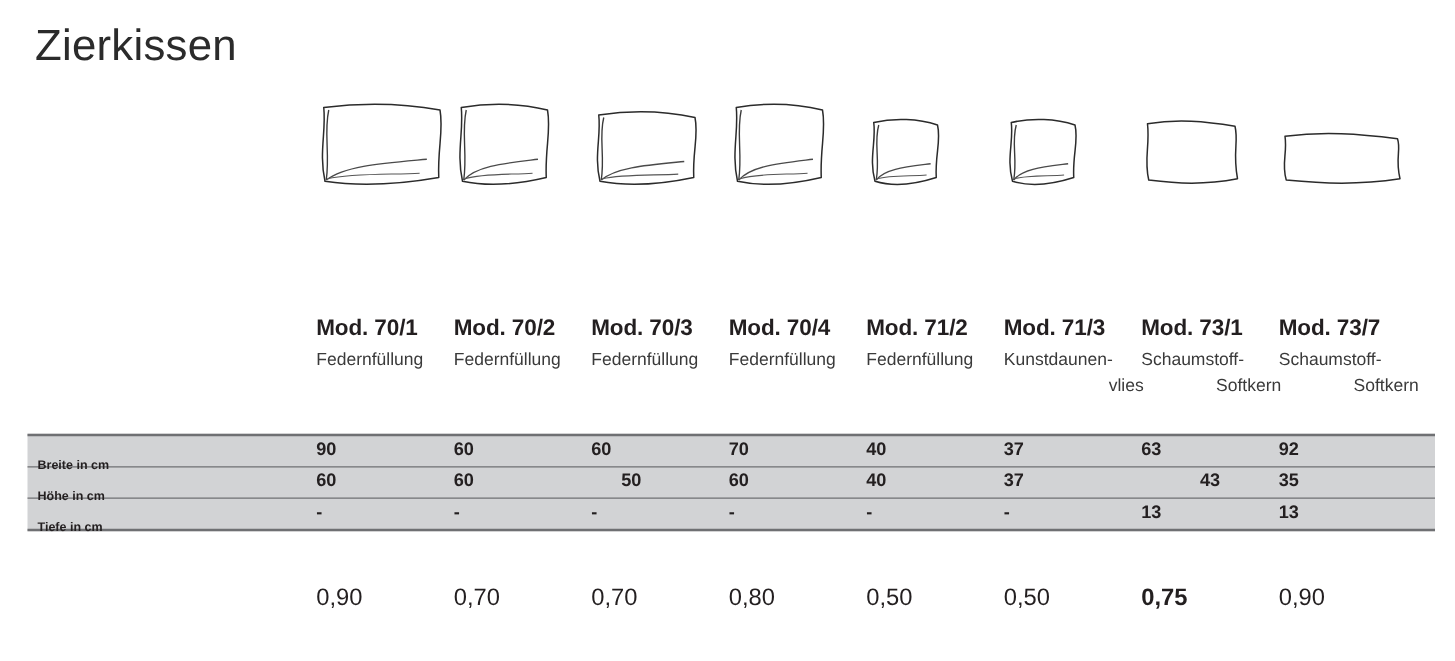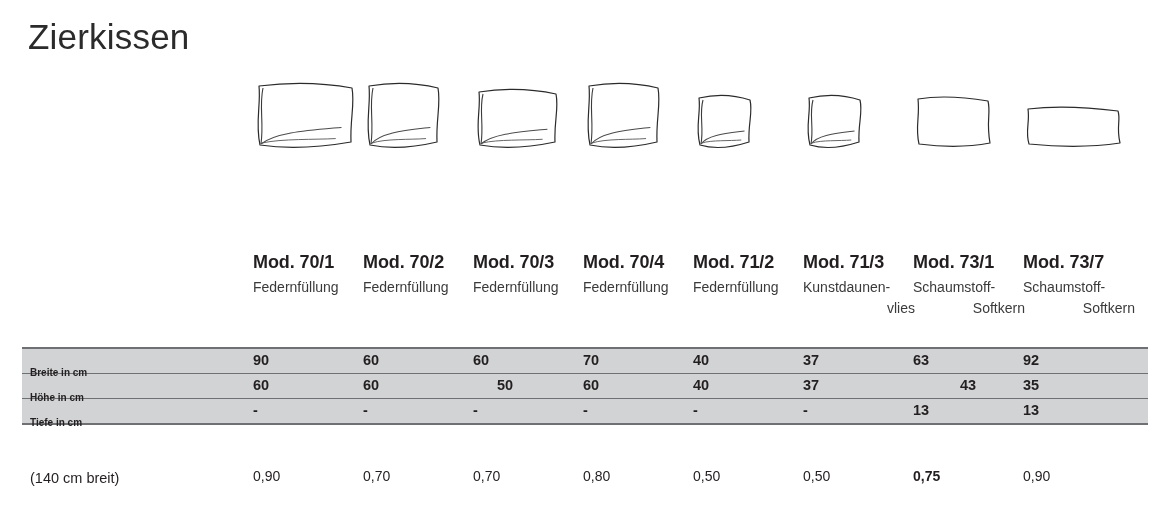--- a/index.html
+++ b/index.html
@@ -115,21 +115,21 @@
     font-size:14.5px;
     font-weight:normal;
     color:#231f20;
     line-height:1.5;
     white-space:nowrap;
   }
   .fabric-label .l2{display:block;}
   .fabric-val{
     position:absolute;
     top:0;
-    font-size:14px;
+    font-size:19px;
     font-weight:normal;
     color:#231f20;
     white-space:nowrap;
   }
 </style>
 </head>
 <body>
 
 <div class="page">
 
@@ -291,21 +291,20 @@
         <div class="spec-val" style="left: 561px;">-</div>
         <div class="spec-val" style="left: 671px;">-</div>
         <div class="spec-val" style="left: 781px;">-</div>
         <div class="spec-val" style="left: 891px;">13</div>
         <div class="spec-val" style="left: 1001px;">13</div>
       </div>
     </div>
 
   <div class="fabric">
     <div class="fabric-label">
-      <span class="l2">(140 cm breit)</span>
     </div>
   <div class="fabric-val" style="left: 223px;">0,90</div>
       <div class="fabric-val" style="left: 333px;">0,70</div>
       <div class="fabric-val" style="left: 443px;">0,70</div>
       <div class="fabric-val" style="left: 553px;">0,80</div>
       <div class="fabric-val" style="left: 663px;">0,50</div>
       <div class="fabric-val" style="left: 773px;">0,50</div>
       <div class="fabric-val" style="left: 883px; font-weight: bold;">0,75</div>
       <div class="fabric-val" style="left: 993px;">0,90</div>
     </div>

